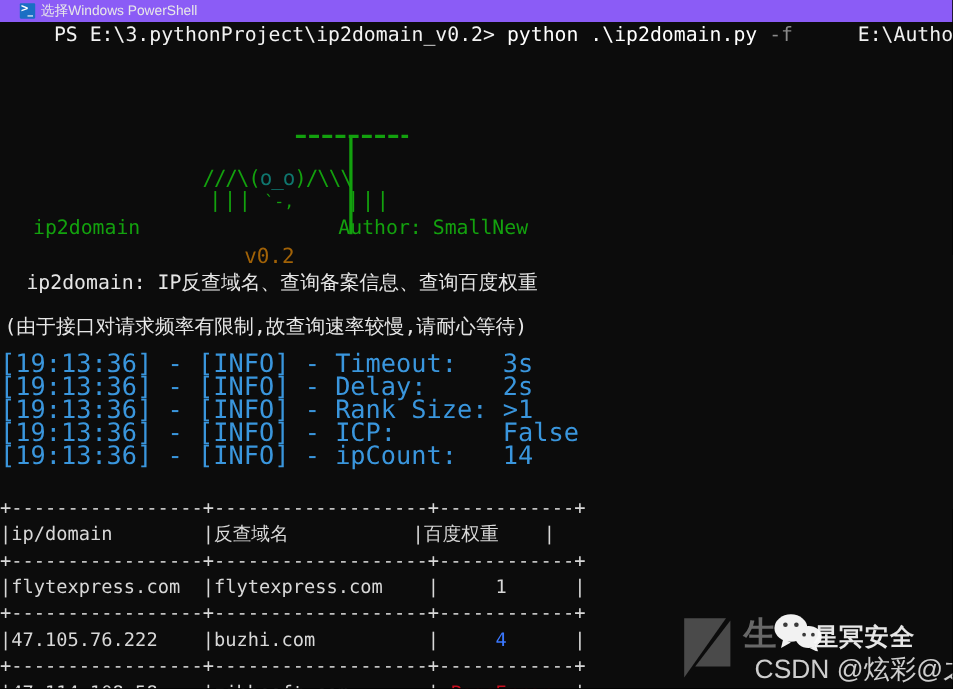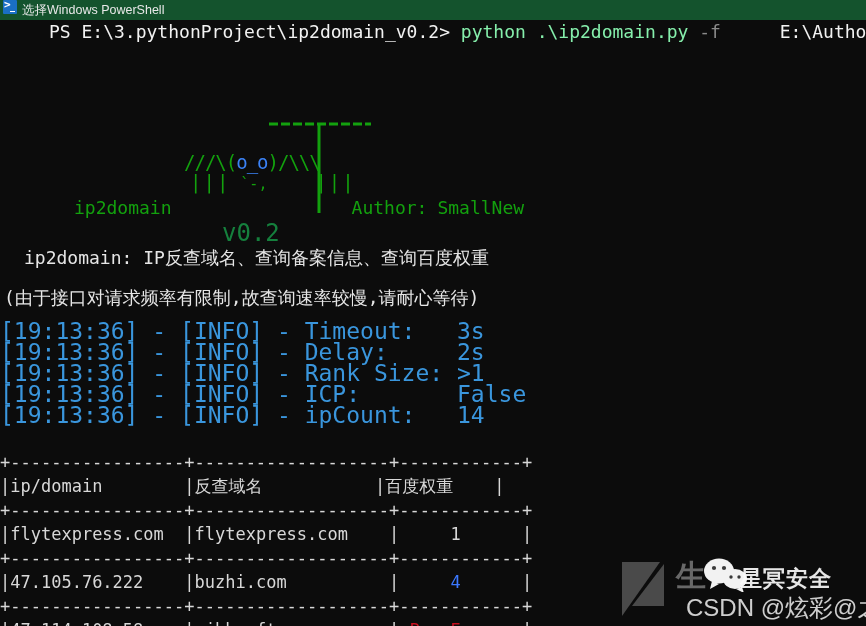--- a/index.html
+++ b/index.html
@@ -17,24 +17,24 @@
     background: #0c0c0c;
     overflow: hidden;
   }
 
   
   #titlebar {
     position: absolute;
     top: 0; left: 0;
     width: 866px;
     height: 20px;
-    background: #14532d;
+    background: #8b5cf6;
     display: flex;
-    align-items: flex-start;
-    padding-left: 3px;
+    align-items: center;
+    padding-left: 18px;
     box-sizing: border-box;
   }
   #ps-icon {
     width: 14px;
     height: 14px;
     background: #1a6fc4;
     position: relative;
     flex: 0 0 auto;
     margin-right: 5px;
     border-radius: 1px;
@@ -80,22 +80,22 @@
     white-space: pre;
   }
   .line {
     white-space: pre;
     position: absolute;
     left: 0;
     width: 1200px;
   }
   .c-bright { color: #f2f2f2; padding-left: 48px; }
   .c-darkgreen { color: #13a10e; }
-  .c-red    { color: #3b82f6; }
-  .c-yellow { color: #86efac; }
+  .c-red    { color: #0f766e; }
+  .c-yellow { color: #ffffff; }
   .c-gray   { color: #8a8a8a; }
 
   
   #prompt-line {
     top: 2px;
     padding-left: 1px;
     font-size: 18px;
     letter-spacing: 0px;
   }
 
@@ -116,22 +116,22 @@
     left: 0;
     white-space: pre;
     font-size: 18px;
     color: #13a10e;
   }
   #ver-row {
     position: absolute;
     top: 203px;
     left: 0;
     white-space: pre;
-    font-size: 24px;
-    color: #15803d;
+    font-size: 19px;
+    color: #a16207;
   }
 
   .desc {
     position: absolute;
     left: 0;
     white-space: pre;
     color: #e6e6e6;
     font-size: 18px;
     font-family: "DejaVu Sans Mono", "Liberation Mono", monospace;
   }
@@ -239,21 +239,21 @@
       </svg>
     </div>
 
     
     <div class="line" style="top:132px;"><span class="c-darkgreen" style="padding-left:184px;font-size:19px;letter-spacing:-1px;">///\(</span><span class="c-red" style="font-size:19px;letter-spacing:-1px;">o_o</span><span class="c-darkgreen" style="font-size:19px;letter-spacing:-1px;">)/\\\</span></div>
 
     
     <div class="line" style="top:152px;"><span class="c-darkgreen" style="padding-left:190px;font-size:19px;letter-spacing:2px;">|||</span><span class="c-darkgreen" style="font-size:15px;padding-left:10px;">`-,</span><span class="c-darkgreen" style="font-size:19px;letter-spacing:2px;padding-left:48px;">|||</span></div>
 
     
-    <div id="brand-row"><span style="padding-left:74px;">ip2domain</span><span style="padding-left:180px;text-align:center;">Author:</span><span style="padding-left:10px;">SmallNew</span></div>
+    <div id="brand-row"><span style="padding-left:30px;">ip2domain</span><span style="padding-left:180px;text-align:center;">Author:</span><span style="padding-left:10px;">SmallNew</span></div>
 
     <div id="ver-row"><span style="padding-left:222px;">v0.2</span></div>
 
     
     <div class="desc" id="desc1"><span style="padding-left:24px;">ip2domain: IP反查域名、查询备案信息、查询百度权重</span></div>
     <div class="desc" id="desc2"><span style="padding-left:4px;margin-top:20px;">(由于接口对请求频率有限制,故查询速率较慢,请耐心等待)</span></div>
 
     
     <div class="loglines" id="log-block" style="color: rgb(58, 150, 221);"><div><span>[19:13:36]</span><span> - </span><span>[INFO]</span><span> - </span><span>Timeout:   </span><span>3s</span></div><div><span>[19:13:36]</span><span> - </span><span>[INFO]</span><span> - </span><span>Delay:     </span><span>2s</span></div><div><span>[19:13:36]</span><span> - </span><span>[INFO]</span><span> - </span><span>Rank Size: </span><span>&gt;1</span></div><div><span>[19:13:36]</span><span> - </span><span>[INFO]</span><span> - </span><span>ICP:       </span><span>False</span></div><div><span>[19:13:36]</span><span> - </span><span>[INFO]</span><span> - </span><span>ipCount:   </span><span>14</span></div></div>
 

